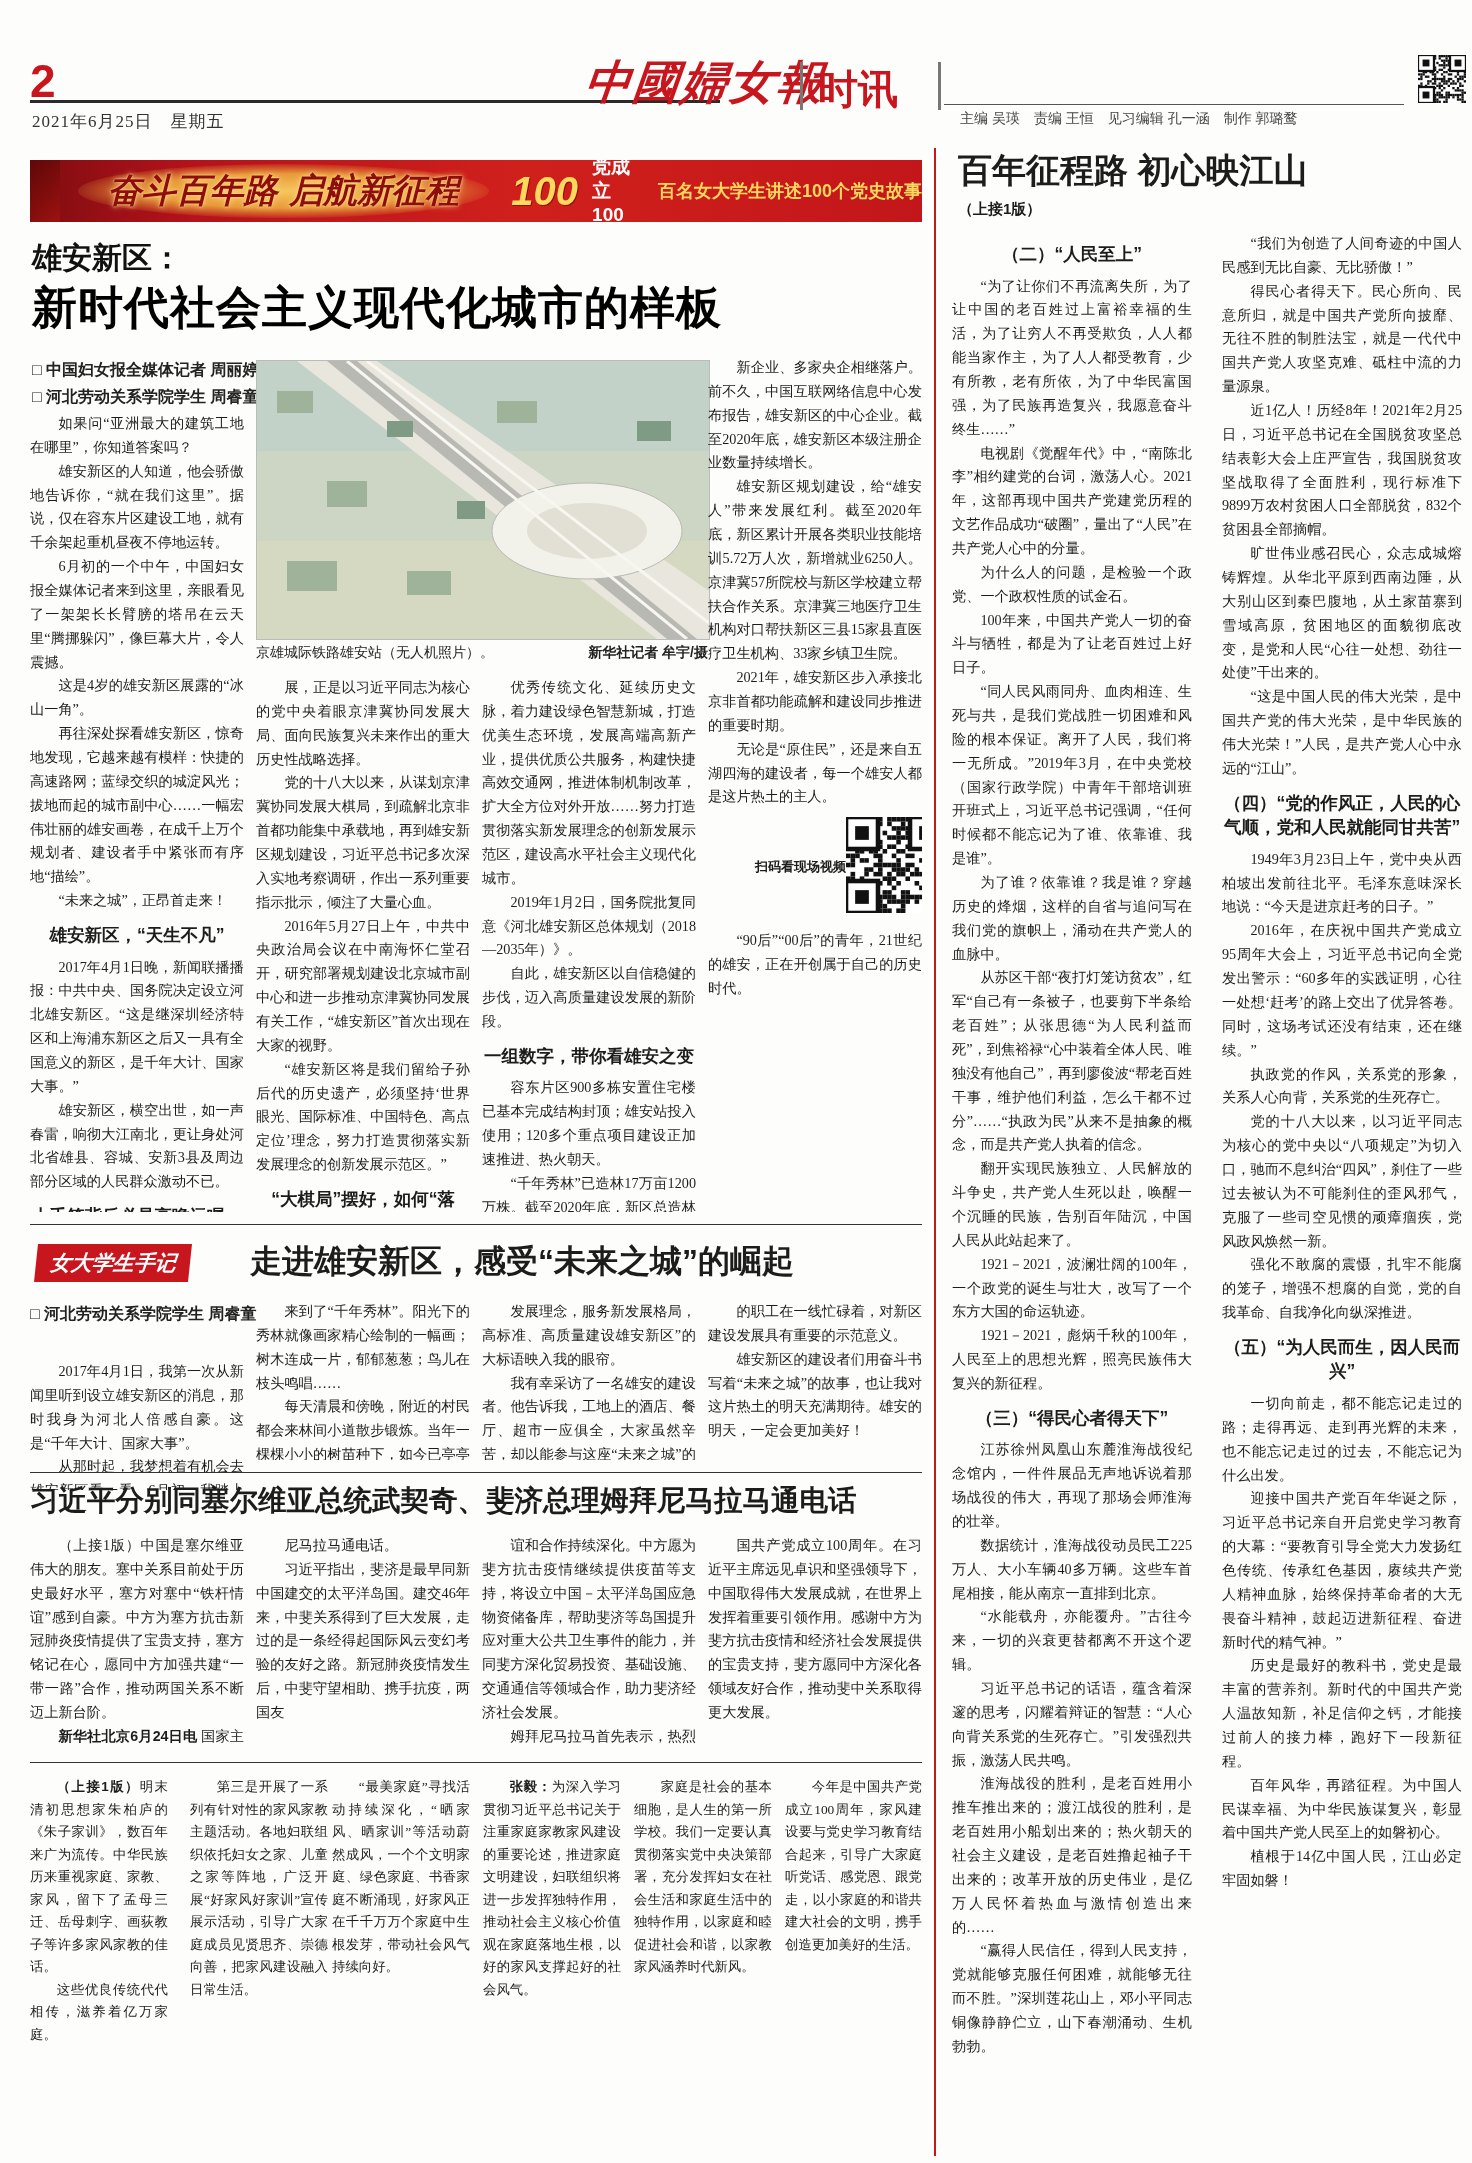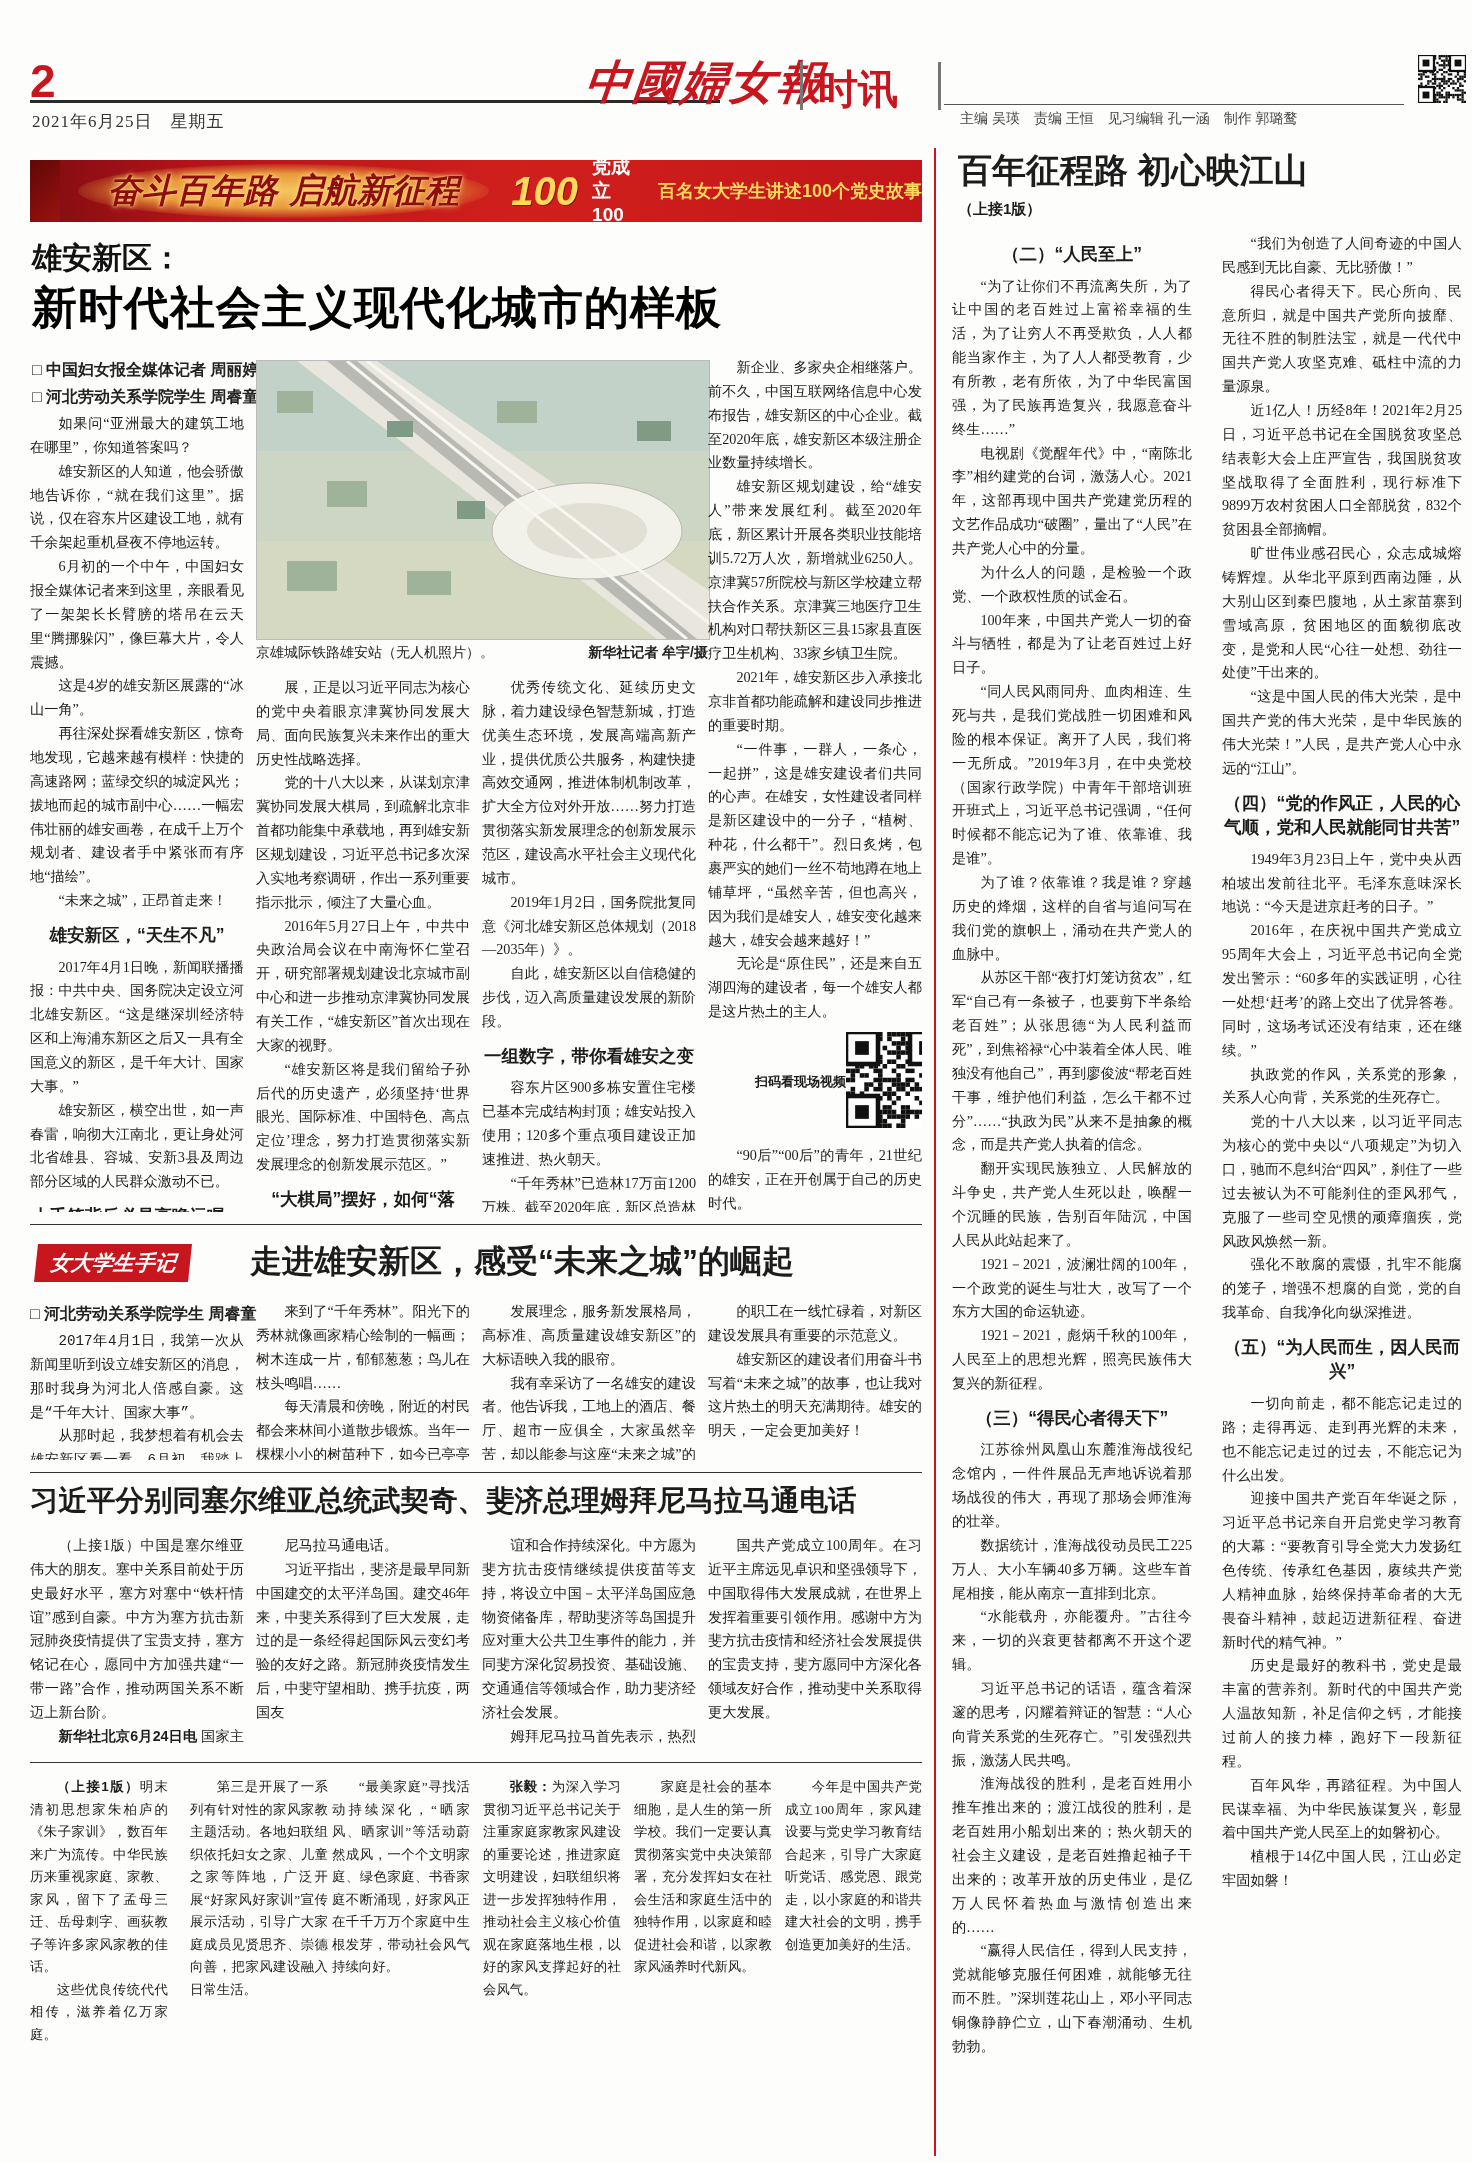--- a/index.html
+++ b/index.html
@@ -304,21 +304,20 @@
       <p>2019年1月2日，国务院批复同意《河北雄安新区总体规划（2018—2035年）》。</p>
       <p>自此，雄安新区以自信稳健的步伐，迈入高质量建设发展的新阶段。</p>
       <div class="sub">一组数字，带你看雄安之变</div>
       <p>容东片区900多栋安置住宅楼已基本完成结构封顶；雄安站投入使用；120多个重点项目建设正加速推进、热火朝天。</p>
       <p>“千年秀林”已造林17万亩1200万株。截至2020年底，新区总造林面积已达41万亩，树木达200多种。</p>
     </div>
   <div class="abs col" style="left:708px;top:356px;width:214px;height:856px;">
       <p>新企业、多家央企相继落户。前不久，中国互联网络信息中心发布报告，雄安新区的中心企业。截至2020年底，雄安新区本级注册企业数量持续增长。</p>
       <p>雄安新区规划建设，给“雄安人”带来发展红利。截至2020年底，新区累计开展各类职业技能培训5.72万人次，新增就业6250人。京津冀57所院校与新区学校建立帮扶合作关系。京津冀三地医疗卫生机构对口帮扶新区三县15家县直医疗卫生机构、33家乡镇卫生院。</p>
       <p>2021年，雄安新区步入承接北京非首都功能疏解和建设同步推进的重要时期。</p>
-      <p>“一件事，一群人，一条心，一起拼”，这是雄安建设者们共同的心声。在雄安，女性建设者同样是新区建设中的一分子，“植树、种花，什么都干”。烈日炙烤，包裹严实的她们一丝不苟地蹲在地上铺草坪，“虽然辛苦，但也高兴，因为我们是雄安人，雄安变化越来越大，雄安会越来越好！”</p>
       <p>无论是“原住民”，还是来自五湖四海的建设者，每一个雄安人都是这片热土的主人。</p>
       <div class="qrwrap">
         <div class="qrlabel">扫码看现场视频</div>
         <div><svg width="96" height="96" xmlns="http://www.w3.org/2000/svg">
             <rect width="96" height="96" fill="#fff"></rect>
             <g fill="#111">
               <rect x="32" y="0" width="4.571428571428571" height="4.571428571428571"></rect>
               <rect x="41.14285714285714" y="0" width="4.571428571428571" height="4.571428571428571"></rect>
               <rect x="45.71428571428571" y="0" width="4.571428571428571" height="4.571428571428571"></rect>
               <rect x="50.285714285714285" y="0" width="4.571428571428571" height="4.571428571428571"></rect>
@@ -475,21 +474,21 @@
             </g>
           </svg></div>
       </div>
       <p>“90后”“00后”的青年，21世纪的雄安，正在开创属于自己的历史时代。</p>
     </div>
 
   <div class="abs hrule" style="left:30px;top:1224px;width:892px;"></div>
   <div class="abs notelabel" style="left:36px;top:1244px;">女大学生手记</div>
   <div class="abs notehead" style="left:250px;top:1240px;">走进雄安新区，感受“未来之城”的崛起</div>
   <div class="abs byline" style="left:30px;top:1300px;">□ 河北劳动关系学院学生 周睿童</div>
-  <div class="abs col" style="left:30px;top:1330px;width:214px;height:130px;font-family:Liberation Mono, monospace;">
+  <div class="abs col" style="left:30px;top:1360px;width:214px;height:130px;">
       <p>2017年4月1日，我第一次从新闻里听到设立雄安新区的消息，那时我身为河北人倍感自豪。这是“千年大计、国家大事”。</p>
       <p>从那时起，我梦想着有机会去雄安新区看一看。6月初，我踏上了这片热土。</p>
     </div>
   <div class="abs col" style="left:256px;top:1300px;width:214px;height:160px;">
       <p>来到了“千年秀林”。阳光下的秀林就像画家精心绘制的一幅画；树木连成一片，郁郁葱葱；鸟儿在枝头鸣唱……</p>
       <p>每天清晨和傍晚，附近的村民都会来林间小道散步锻炼。当年一棵棵小小的树苗种下，如今已亭亭如盖。</p>
     </div>
   <div class="abs col" style="left:482px;top:1300px;width:214px;height:160px;">
       <p>发展理念，服务新发展格局，高标准、高质量建设雄安新区”的大标语映入我的眼帘。</p>
       <p>我有幸采访了一名雄安的建设者。他告诉我，工地上的酒店、餐厅、超市一应俱全，大家虽然辛苦，却以能参与这座“未来之城”的建设为荣。</p>

